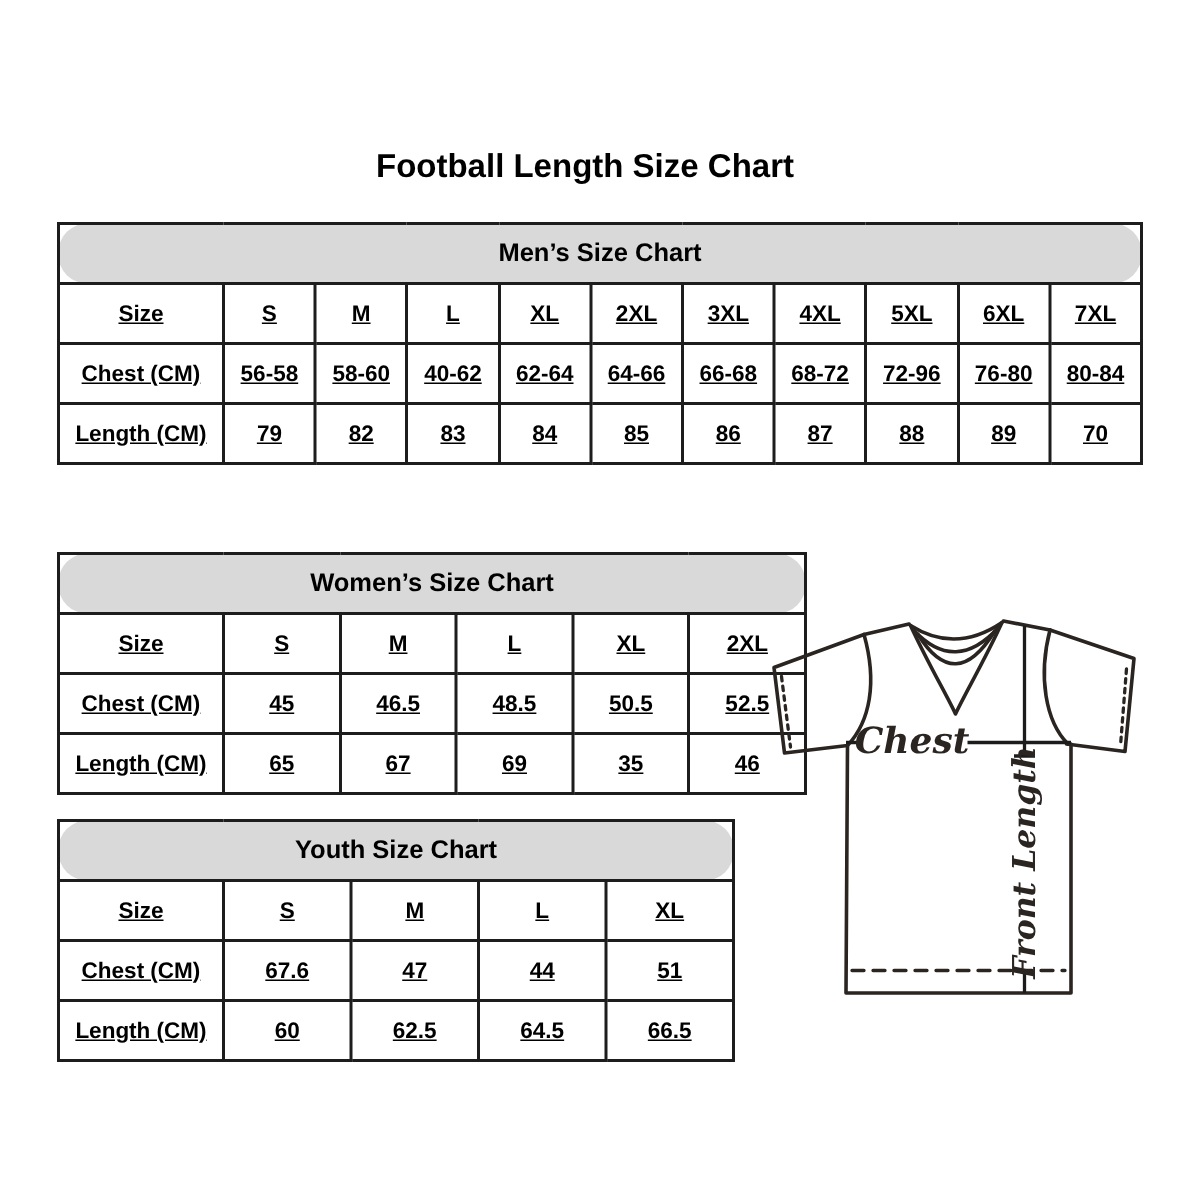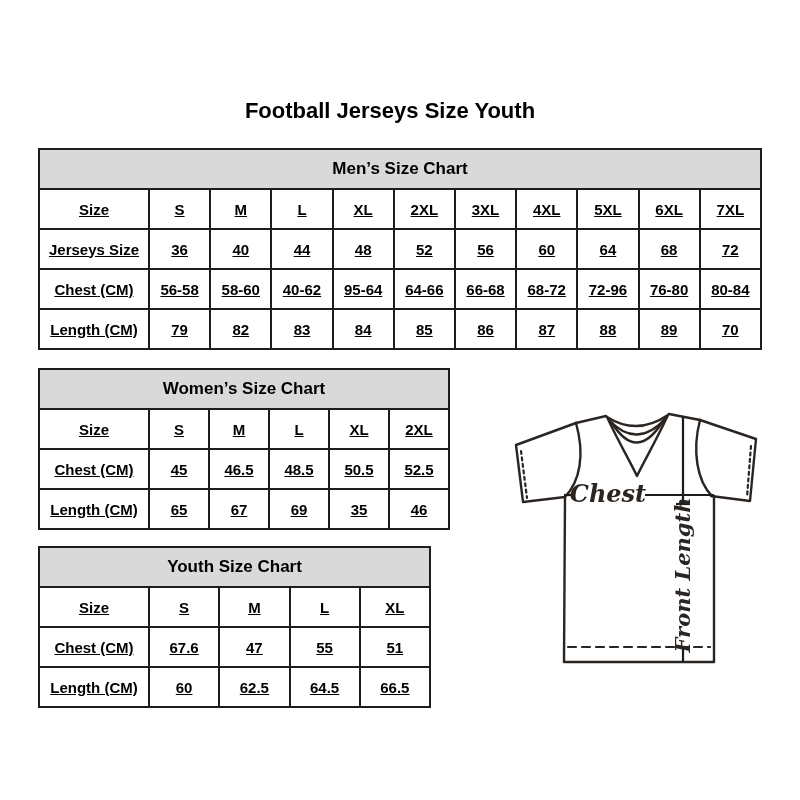--- a/index.html
+++ b/index.html
@@ -24,39 +24,39 @@
     border:2px solid var(--border);
   }
   table.size-table th,table.size-table td{
     border:2px solid var(--border);
     text-align:center;vertical-align:middle;
     font-weight:700;font-size:15px;color:#000;
     padding:0;overflow:hidden;white-space:nowrap;
   }
   table.size-table thead th.table-title{
     background:var(--header-bg);
-    height:38px;font-size:17px;
+    height:38px;font-size:17px;border-radius:19px;
   }
   table.size-table tbody tr{height:40px;text-decoration:underline;}
   table.size-table tbody th.row-label{font-size:15px;}
   #mens-table{left:38px;top:148px;width:724px;}
-  #womens-table{left:38px;top:368px;width:412px;}
-  #youth-table{left:38px;top:546px;width:393px;padding-left:40px;}
+  #womens-table{left:38px;top:368px;width:500px;}
+  #youth-table{left:38px;top:546px;width:452px;padding-left:40px;}
   .jersey-wrap{position:absolute;left:505px;top:403px;width:260px;height:270px;}
   .jersey-wrap svg{display:block;width:260px;height:270px;}
   .measure-label{
     font-family:"DejaVu Serif","Liberation Serif",serif;
     font-style:italic;font-weight:700;
     fill:var(--stroke);
   }
 </style>
 </head>
 <body>
 
-<div class="page-title">Football Jerseys Size Youth</div>
+<div class="page-title">Football Length Size Chart</div>
 
 <table class="size-table" id="mens-table">
   <colgroup>
       <col style="width: 110px;">
       <col>
       <col>
       <col>
       <col>
       <col>
       <col>
@@ -78,38 +78,25 @@
         <td>L</td>
         <td>XL</td>
         <td>2XL</td>
         <td>3XL</td>
         <td>4XL</td>
         <td>5XL</td>
         <td>6XL</td>
         <td>7XL</td>
       </tr>
       <tr>
-        <th class="row-label">Jerseys Size</th>
-        <td>36</td>
-        <td>40</td>
-        <td>44</td>
-        <td>48</td>
-        <td>52</td>
-        <td>56</td>
-        <td>60</td>
-        <td>64</td>
-        <td>68</td>
-        <td>72</td>
-      </tr>
-      <tr>
         <th class="row-label">Chest (CM)</th>
         <td>56-58</td>
         <td>58-60</td>
         <td>40-62</td>
-        <td>95-64</td>
+        <td>62-64</td>
         <td>64-66</td>
         <td>66-68</td>
         <td>68-72</td>
         <td>72-96</td>
         <td>76-80</td>
         <td>80-84</td>
       </tr>
       <tr>
         <th class="row-label">Length (CM)</th>
         <td>79</td>
@@ -186,21 +173,21 @@
         <th class="row-label">Size</th>
         <td>S</td>
         <td>M</td>
         <td>L</td>
         <td>XL</td>
       </tr>
       <tr>
         <th class="row-label">Chest (CM)</th>
         <td>67.6</td>
         <td>47</td>
-        <td>55</td>
+        <td>44</td>
         <td>51</td>
       </tr>
       <tr>
         <th class="row-label">Length (CM)</th>
         <td>60</td>
         <td>62.5</td>
         <td>64.5</td>
         <td>66.5</td>
       </tr>
     </tbody>

